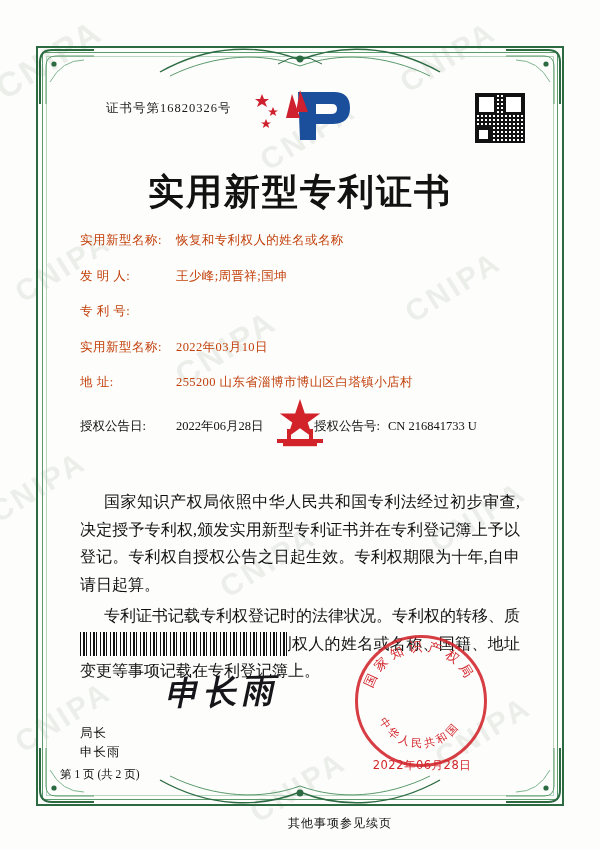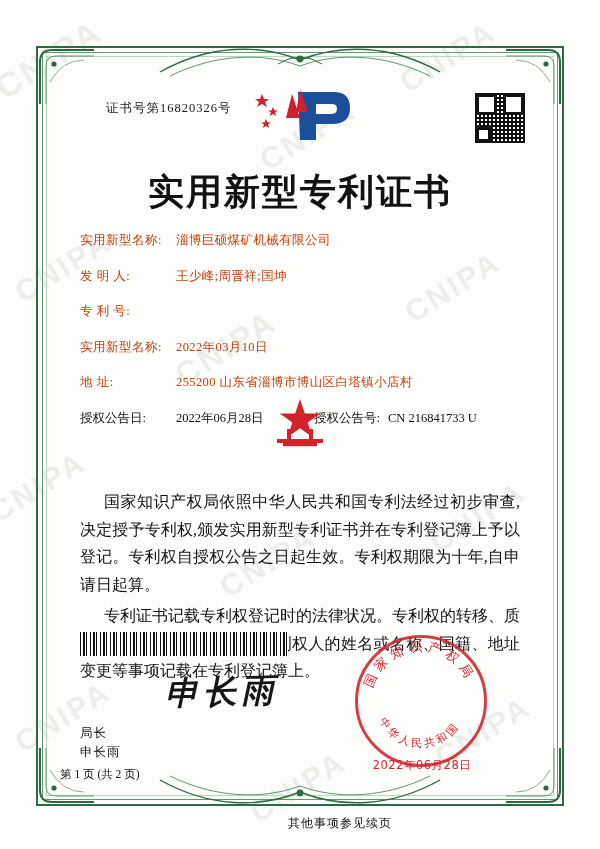--- a/index.html
+++ b/index.html
@@ -166,21 +166,21 @@
   }
   .field-value { flex: 1; letter-spacing: 0.4px; }
 
   .row-two {
     display: flex;
     align-items: baseline;
     font-size: 12.5px;
     color: #111;
     margin-bottom: 6px;
   }
-  .row-two .c1-label { width: 96px; flex: 0 0 96px; }
+  .row-two .c1-label { width: 96px; flex: 0 0 96px; margin-top: 8px; }
   .row-two .c1-value { width: 120px; flex: 0 0 120px; }
   .row-two .c2-label { width: 92px; flex: 0 0 92px; padding-left: 18px;}
   .row-two .c2-value { flex: 1; }
 
   .paragraphs {
     position: absolute;
     left: 20px; top: 418px;
     width: 440px;
     font-size: 16px;
     line-height: 1.72;
@@ -351,21 +351,21 @@
         <polygon points="28,37 29.5,40.5 33,40.5 30,42.5 31.2,46 28,44 24.8,46 26,42.5 23,40.5 26.5,40.5"></polygon>
       </g>
     </svg>
 
     <div class="doc-title">实用新型专利证书</div>
 
     <div class="fields">
 
       <div class="field-row">
         <div class="field-label">实用新型名称:</div>
-        <div class="field-value">淄博巨硕煤矿机械有限公司</div>
+        <div class="field-value">恢复和专利权人的姓名或名称</div>
       </div>
 
       <div class="field-row">
         <div class="field-label">发 明 人:</div>
         <div class="field-value">王少峰;周晋祥;国坤</div>
       </div>
 
       <div class="field-row">
         <div class="field-label">专 利 号:</div>
       </div>

